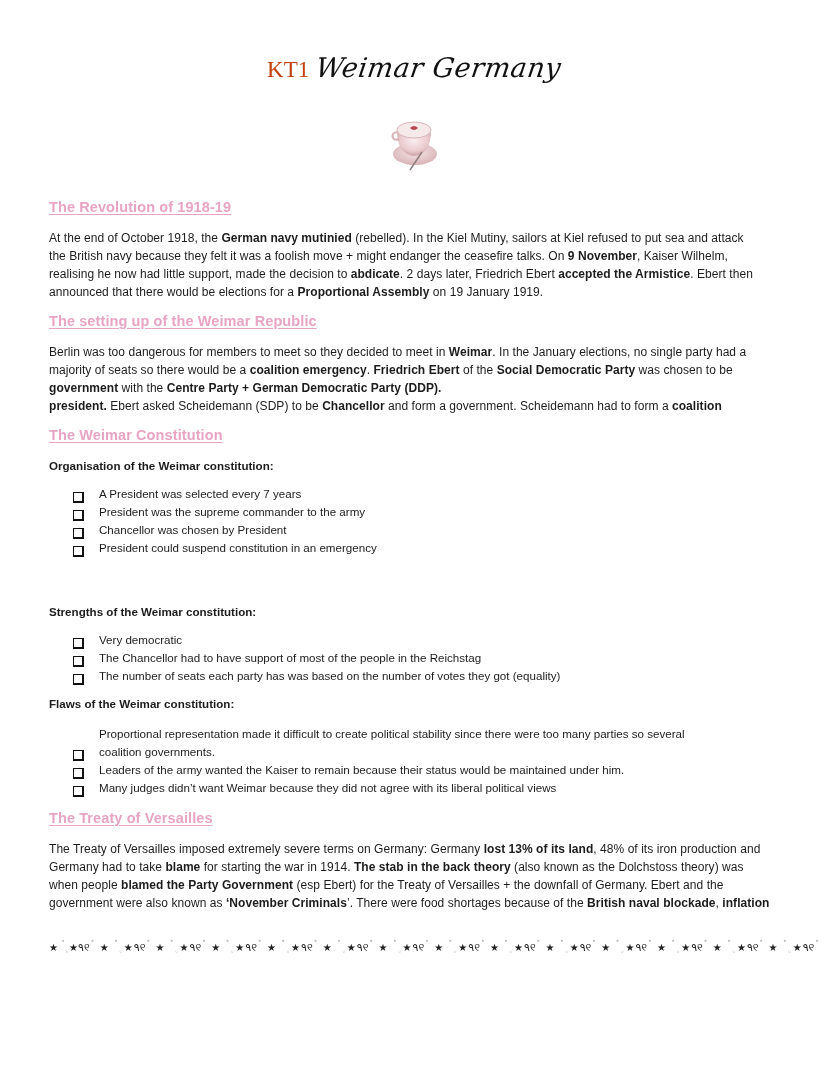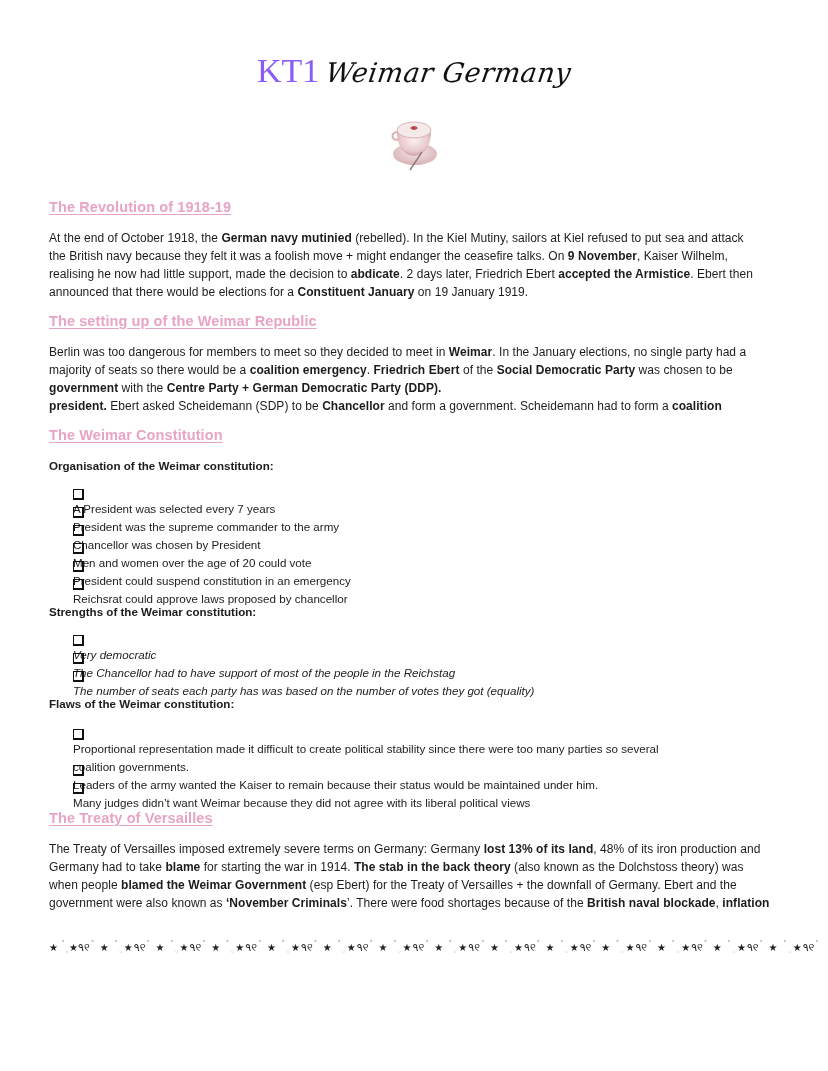--- a/index.html
+++ b/index.html
@@ -23,22 +23,22 @@
     .title-row {
       position: absolute;
       top: 52px;
       left: 0;
       width: 828px;
       text-align: center;
       white-space: nowrap;
     }
     .title-kt {
       font-family: "Liberation Serif", "DejaVu Serif", serif;
-      font-size: 34px;
-      color: #8b5cf6;
+      font-size: 23px;
+      color: #c2410c;
       vertical-align: baseline;
       margin-right: 2px;
     }
     .title-script {
       font-family: "DejaVu Serif", "Liberation Serif", serif;
       font-style: italic;
       font-size: 27px;
       color: #111;
       letter-spacing: 0.5px;
       transform: skewX(-8deg);
@@ -86,25 +86,24 @@
       position: absolute;
       left: 73px;
       margin: 0;
       padding: 0;
       list-style: none;
       font-size: 11.6px;
       color: #1c1c1c;
     }
     .list li {
       display: flex;
-      align-items: flex-start;
+      align-items: flex-end;
       height: 18px;
       line-height: 18px;
       white-space: nowrap;
-      flex-direction: column;
     }
     .list li.two-line { height: 36px; }
     .list li .txt { display: block; }
     .cb {
       flex: 0 0 auto;
       width: 8px;
       height: 8px;
       border: 1.2px solid #111;
       border-right-width: 2.4px;
       border-bottom-width: 2.4px;
@@ -154,21 +153,21 @@
     <path d="M9 16 Q3 17 5 22 Q7 25 11 23" fill="none" stroke="#d7b2b5" stroke-width="2"></path>
     <path d="M22 12 Q26 8 30 12 Q26 16 22 12 Z" fill="#b8474f"></path>
     <line x1="34" y1="36" x2="22" y2="54" stroke="#8a7a78" stroke-width="1.4"></line>
   </svg>
 
   <div class="h" style="top:199px;">The Revolution of 1918-19</div>
   <div class="para" style="top:229px;">
       <span class="line"><span>At the end of October 1918, the </span><b>German navy mutinied</b><span> (rebelled). In the Kiel Mutiny, sailors at Kiel refused to put sea and attack</span></span>
       <span class="line"><span>the British navy because they felt it was a foolish move + might endanger the ceasefire talks. On </span><b>9 November</b><span>, Kaiser Wilhelm,</span></span>
       <span class="line"><span>realising he now had little support, made the decision to </span><b>abdicate</b><span>. 2 days later, Friedrich Ebert </span><b>accepted the Armistice</b><span>. Ebert then</span></span>
-      <span class="line"><span>announced that there would be elections for a </span><b>Constituent January</b><span> on 19 January 1919.</span></span>
+      <span class="line"><span>announced that there would be elections for a </span><b>Proportional Assembly</b><span> on 19 January 1919.</span></span>
     </div>
 
   <div class="h" style="top:313px;">The setting up of the Weimar Republic</div>
   <div class="para" style="top:343px;">
       <span class="line"><span>Berlin was too dangerous for members to meet so they decided to meet in </span><b>Weimar</b><span>. In the January elections, no single party had a</span></span>
       <span class="line"><span>majority of seats so there would be a </span><b>coalition emergency</b><span>. </span><b>Friedrich Ebert</b><span> of the </span><b>Social Democratic Party</b><span> was chosen to be</span></span>
       <span class="line"><b>government</b><span> with the </span><b>Centre Party + German Democratic Party (DDP).</b></span>
       <span class="line"><b>president.</b><span> Ebert asked Scheidemann (SDP) to be </span><b>Chancellor</b><span> and form a government. Scheidemann had to form a </span><b>coalition</b></span>
     </div>
 
@@ -183,34 +182,26 @@
     <li>
         <span class="cb"></span>
         <span class="txt">President was the supreme commander to the army</span>
       </li>
     <li>
         <span class="cb"></span>
         <span class="txt">Chancellor was chosen by President</span>
       </li>
     <li>
         <span class="cb"></span>
-        <span class="txt">Men and women over the age of 20 could vote</span>
-      </li>
-    <li>
-        <span class="cb"></span>
         <span class="txt">President could suspend constitution in an emergency</span>
       </li>
-    <li>
-        <span class="cb"></span>
-        <span class="txt">Reichsrat could approve laws proposed by chancellor</span>
-      </li>
   </ul>
 
   <div class="subh" style="top:605px;">Strengths of the Weimar constitution:</div>
-  <ul class="list" style="top:631px;font-style:italic;">
+  <ul class="list" style="top:631px;">
     <li>
         <span class="cb"></span>
         <span class="txt">Very democratic</span>
       </li>
     <li>
         <span class="cb"></span>
         <span class="txt">The Chancellor had to have support of most of the people in the Reichstag</span>
       </li>
     <li>
         <span class="cb"></span>
@@ -234,19 +225,19 @@
     <li>
         <span class="cb"></span>
         <span class="txt">Many judges didn’t want Weimar because they did not agree with its liberal political views</span>
       </li>
   </ul>
 
   <div class="h" style="top:810px;">The Treaty of Versailles</div>
   <div class="para" style="top:840px;">
       <span class="line"><span>The Treaty of Versailles imposed extremely severe terms on Germany: Germany </span><b>lost 13% of its land</b><span>, 48% of its iron production and</span></span>
       <span class="line"><span>Germany had to take </span><b>blame</b><span> for starting the war in 1914.  </span><b>The stab in the back theory</b><span> (also known as the Dolchstoss theory) was</span></span>
-      <span class="line"><span>when people </span><b>blamed the Weimar Government</b><span> (esp Ebert) for the Treaty of Versailles + the downfall of Germany. Ebert and the</span></span>
+      <span class="line"><span>when people </span><b>blamed the Party Government</b><span> (esp Ebert) for the Treaty of Versailles + the downfall of Germany. Ebert and the</span></span>
       <span class="line"><span>government were also known as </span><b>‘November Criminals</b><span>’. There were food shortages because of the </span><b>British naval blockade</b><span>, </span><b>inflation</b></span>
     </div>
 
   <div class="divider"><span class="s">★</span> <span class="dot">˚</span><span class="o">◦</span><span class="s">★</span>٩୧<span class="dot">˚</span> <span class="s">★</span> <span class="dot">˚</span><span class="o">◦</span><span class="s">★</span>٩୧<span class="dot">˚</span> <span class="s">★</span> <span class="dot">˚</span><span class="o">◦</span><span class="s">★</span>٩୧<span class="dot">˚</span> <span class="s">★</span> <span class="dot">˚</span><span class="o">◦</span><span class="s">★</span>٩୧<span class="dot">˚</span> <span class="s">★</span> <span class="dot">˚</span><span class="o">◦</span><span class="s">★</span>٩୧<span class="dot">˚</span> <span class="s">★</span> <span class="dot">˚</span><span class="o">◦</span><span class="s">★</span>٩୧<span class="dot">˚</span> <span class="s">★</span> <span class="dot">˚</span><span class="o">◦</span><span class="s">★</span>٩୧<span class="dot">˚</span> <span class="s">★</span> <span class="dot">˚</span><span class="o">◦</span><span class="s">★</span>٩୧<span class="dot">˚</span> <span class="s">★</span> <span class="dot">˚</span><span class="o">◦</span><span class="s">★</span>٩୧<span class="dot">˚</span> <span class="s">★</span> <span class="dot">˚</span><span class="o">◦</span><span class="s">★</span>٩୧<span class="dot">˚</span> <span class="s">★</span> <span class="dot">˚</span><span class="o">◦</span><span class="s">★</span>٩୧<span class="dot">˚</span> <span class="s">★</span> <span class="dot">˚</span><span class="o">◦</span><span class="s">★</span>٩୧<span class="dot">˚</span> <span class="s">★</span> <span class="dot">˚</span><span class="o">◦</span><span class="s">★</span>٩୧<span class="dot">˚</span> <span class="s">★</span> <span class="dot">˚</span><span class="o">◦</span><span class="s">★</span>٩୧<span class="dot">˚</span> </div>
 
 </div>
 
 </body></html>

